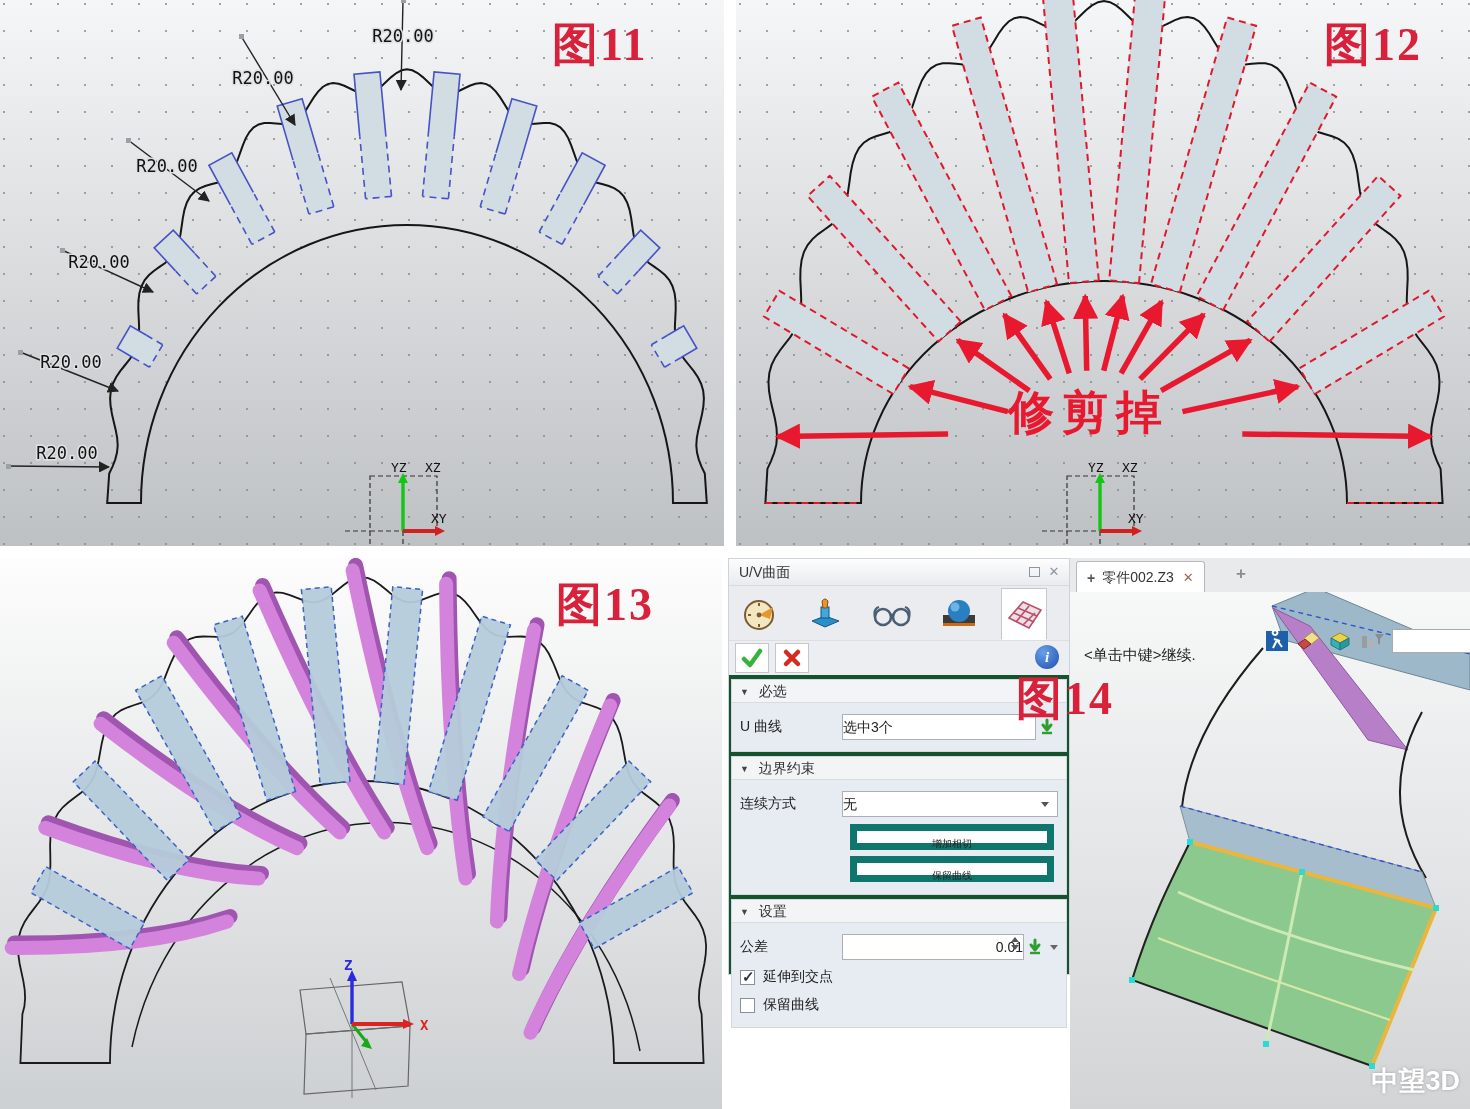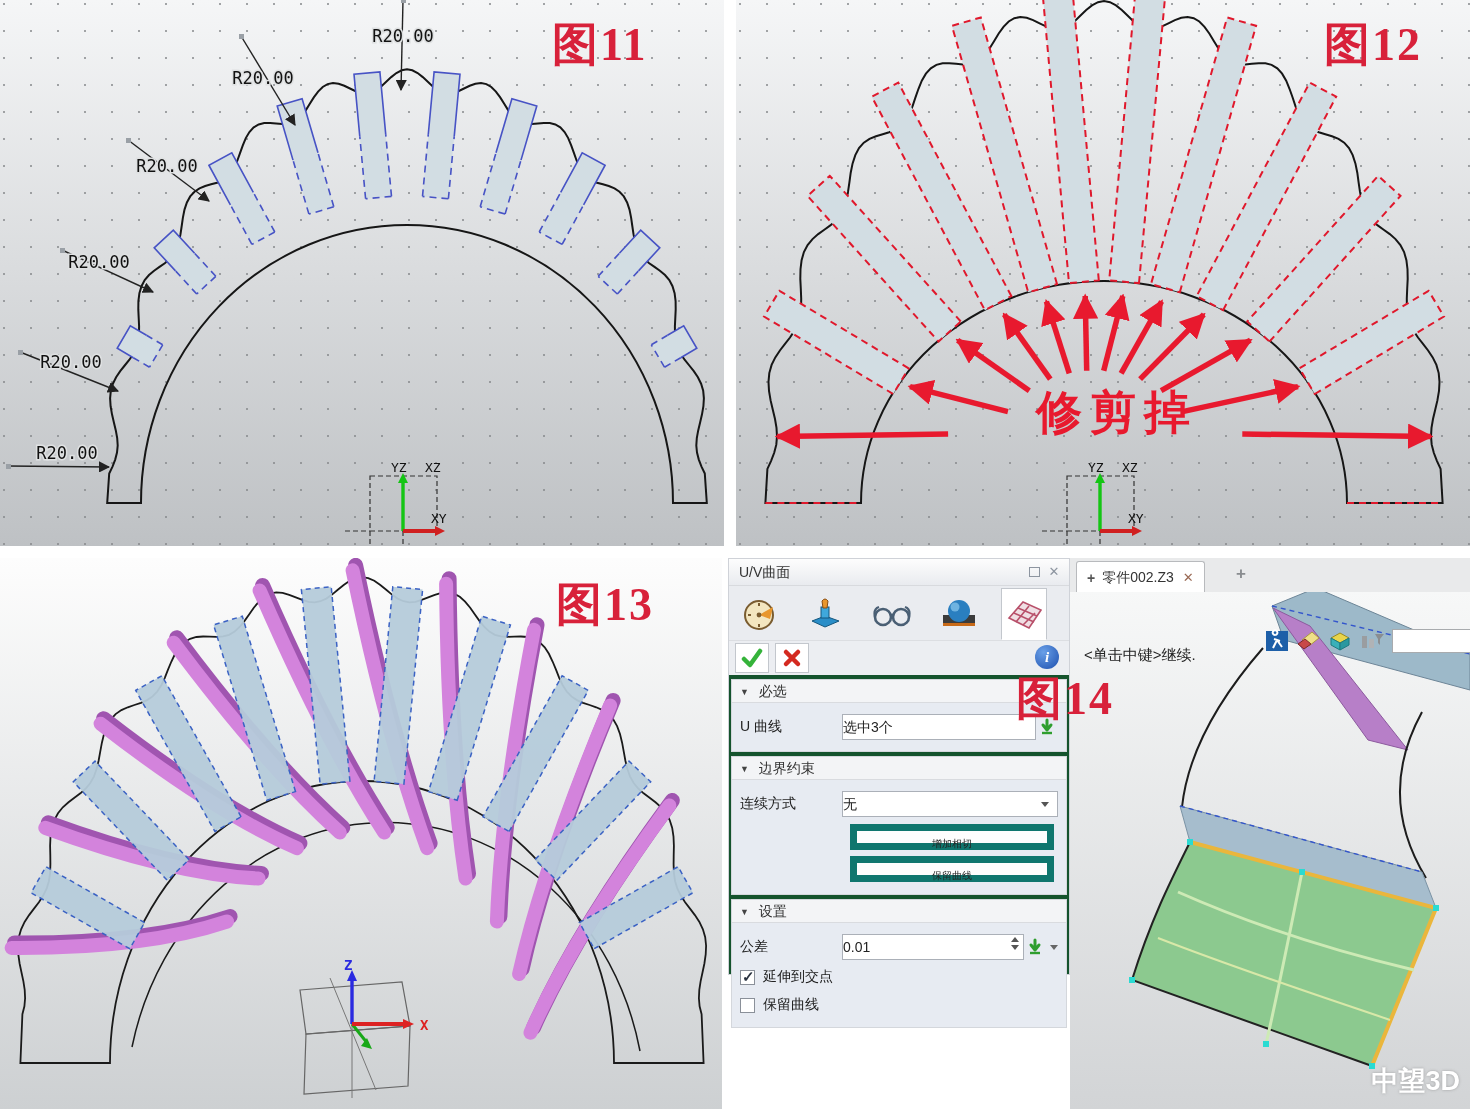--- a/index.html
+++ b/index.html
@@ -1,21 +1,21 @@
 <!DOCTYPE html>
 <html><head>
 <meta charset="utf-8">
 <style>
   html,body{margin:0;padding:0;background:#fff;}
   #root{position:relative;width:1470px;height:1109px;background:#ffffff;overflow:hidden;
         font-family:"Liberation Sans",sans-serif;}
   .panel{position:absolute;overflow:hidden;background:#e8e9ea;}
   .figlabel{position:absolute;color:#d8213a;font-family:"Liberation Serif",serif;
             font-weight:700;font-size:46px;line-height:1;letter-spacing:2px;z-index:40;}
-  .trim-note{position:absolute;color:#e8192e;font-weight:700;font-size:46px;letter-spacing:8px;z-index:30;margin-left:28px;}
+  .trim-note{position:absolute;color:#e8192e;font-weight:700;font-size:46px;letter-spacing:8px;z-index:30;}
   
   #toolpanel{position:absolute;left:728px;top:558px;width:342px;height:417px;background:#14532d;
              border:1px solid #cfd2d8;box-sizing:border-box;font-size:14px;color:#222;}
   .tp-titlebar{position:relative;height:26px;background:linear-gradient(#fdfdfd,#e9ebef);
                border-bottom:1px solid #d8dade;line-height:26px;padding-left:10px;}
   .tp-title{font-size:14px;color:#333;}
   .winbtn{position:absolute;top:4px;width:18px;height:18px;text-align:center;line-height:17px;
           color:#8d95a0;font-size:12px;cursor:default;}
   .winbtn.restore{right:26px;}
   .winbtn.close{right:6px;font-size:13px;}
@@ -38,21 +38,21 @@
   .tp-lbl{width:102px;flex:none;color:#222;}
   .field{flex:1;height:24px;background:#fff;border:1px solid #abb0b8;line-height:24px;
          padding:0 0;color:#222;position:relative;}
   .field.select .selarrow{position:absolute;right:8px;top:10px;width:0;height:0;
       border-left:4px solid transparent;border-right:4px solid transparent;border-top:5px solid #555;}
   .greenarrow{width:22px;flex:none;display:flex;justify-content:center;}
   .dd-tri{width:0;height:0;border-left:4px solid transparent;border-right:4px solid transparent;
           border-top:5px solid #666;margin-left:4px;}
   .tpbtn{display:block;margin:6px 0 6px 110px;width:204px;height:26px;background:#fdfdfd;
          border:7px solid #0f766e;font-size:10px;color:#222;text-align:center;line-height:24px;}
-  .spin{flex:1;position:relative;}
+  .spin{flex:1;position:relative;text-align:right;}
   .spinners{position:absolute;right:4px;top:2px;display:flex;flex-direction:column;gap:3px;}
   .sp-up{width:0;height:0;border-left:4px solid transparent;border-right:4px solid transparent;border-bottom:5px solid #555;}
   .sp-dn{width:0;height:0;border-left:4px solid transparent;border-right:4px solid transparent;border-top:5px solid #555;}
   .cbrow{display:flex;align-items:center;height:24px;margin:4px 0;}
   .cb{width:15px;height:15px;box-sizing:border-box;border:1px solid #8a9099;background:#fff;
       margin-right:8px;position:relative;flex:none;}
   .cb.on::after{content:"✓";position:absolute;left:1px;top:-3px;font-size:15px;color:#2a3340;font-weight:700;}
   
   #viewport{position:absolute;left:1070px;top:558px;width:400px;height:551px;background:#e4e5e6;}
   .tabbar{position:absolute;left:0;top:0;width:100%;height:34px;background:#e9eaeb;

